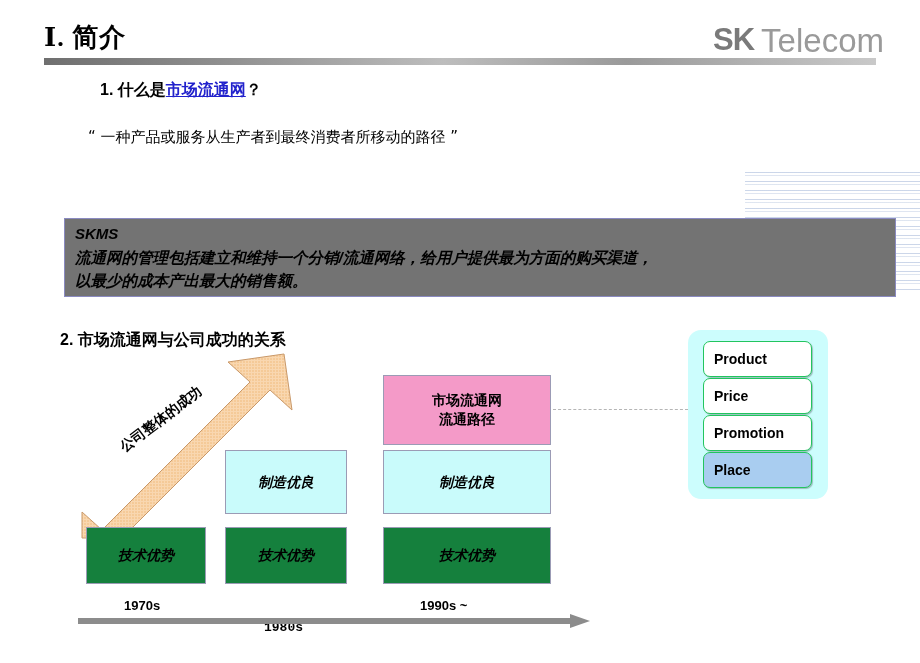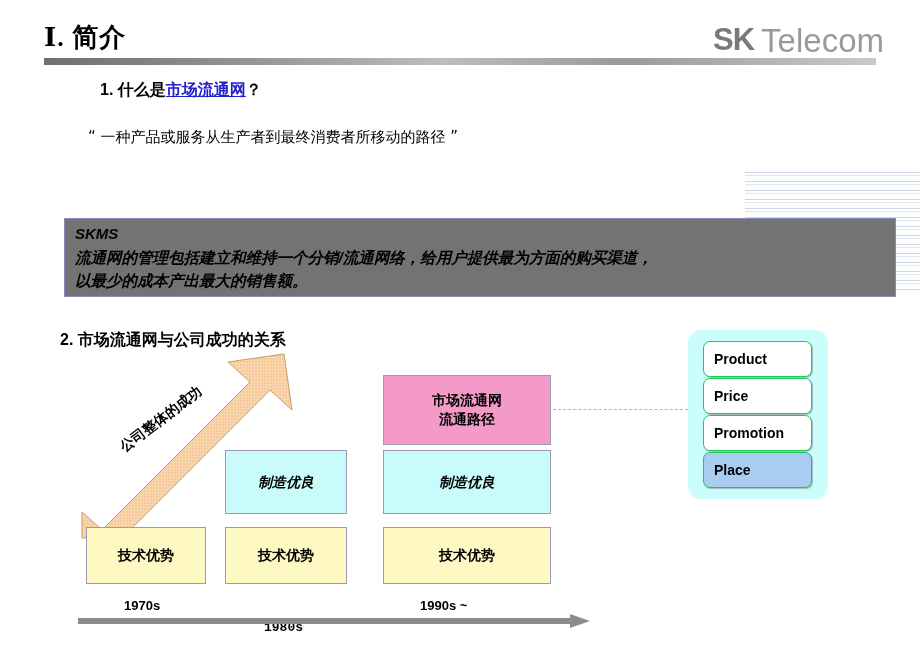--- a/index.html
+++ b/index.html
@@ -104,21 +104,21 @@
 
   .box{
     position:absolute;box-sizing:border-box;
     display:flex;align-items:center;justify-content:center;
     text-align:center;font-weight:700;
     border:1px solid #9b9bb5;
     line-height:1.35;
   }
   .pink{background:#f49ac8;}
   .cyan{background:#c9fbfb;font-style:italic;}
-  .yellow{background:#fef9c3;}
+  .yellow{background:#15803d;font-style:italic;}
 
   .pbox{left:383px;top:375px;width:168px;height:70px;font-size:14px;}
   .cbox1{left:225px;top:450px;width:122px;height:64px;font-size:14px;}
   .cbox2{left:383px;top:450px;width:168px;height:64px;font-size:14px;}
   .ybox1{left:86px;top:527px;width:120px;height:57px;font-size:14px;}
   .ybox2{left:225px;top:527px;width:122px;height:57px;font-size:14px;}
   .ybox3{left:383px;top:527px;width:168px;height:57px;font-size:14px;}
 
   .dashline{
     position:absolute;left:553px;top:409px;width:135px;height:1px;

